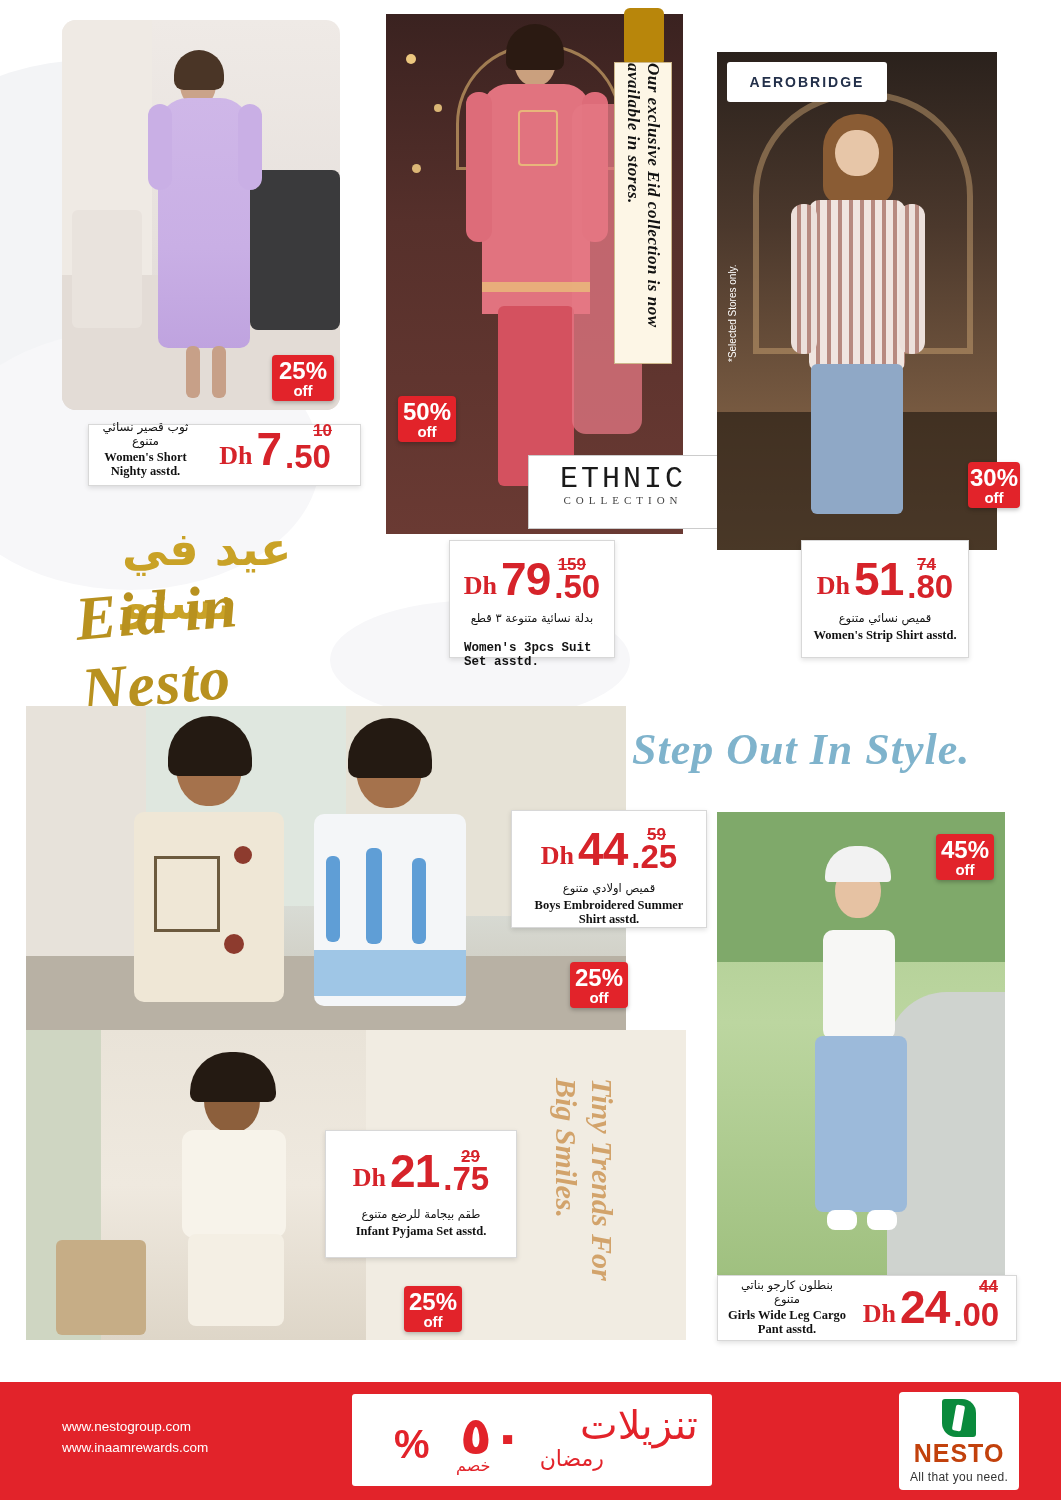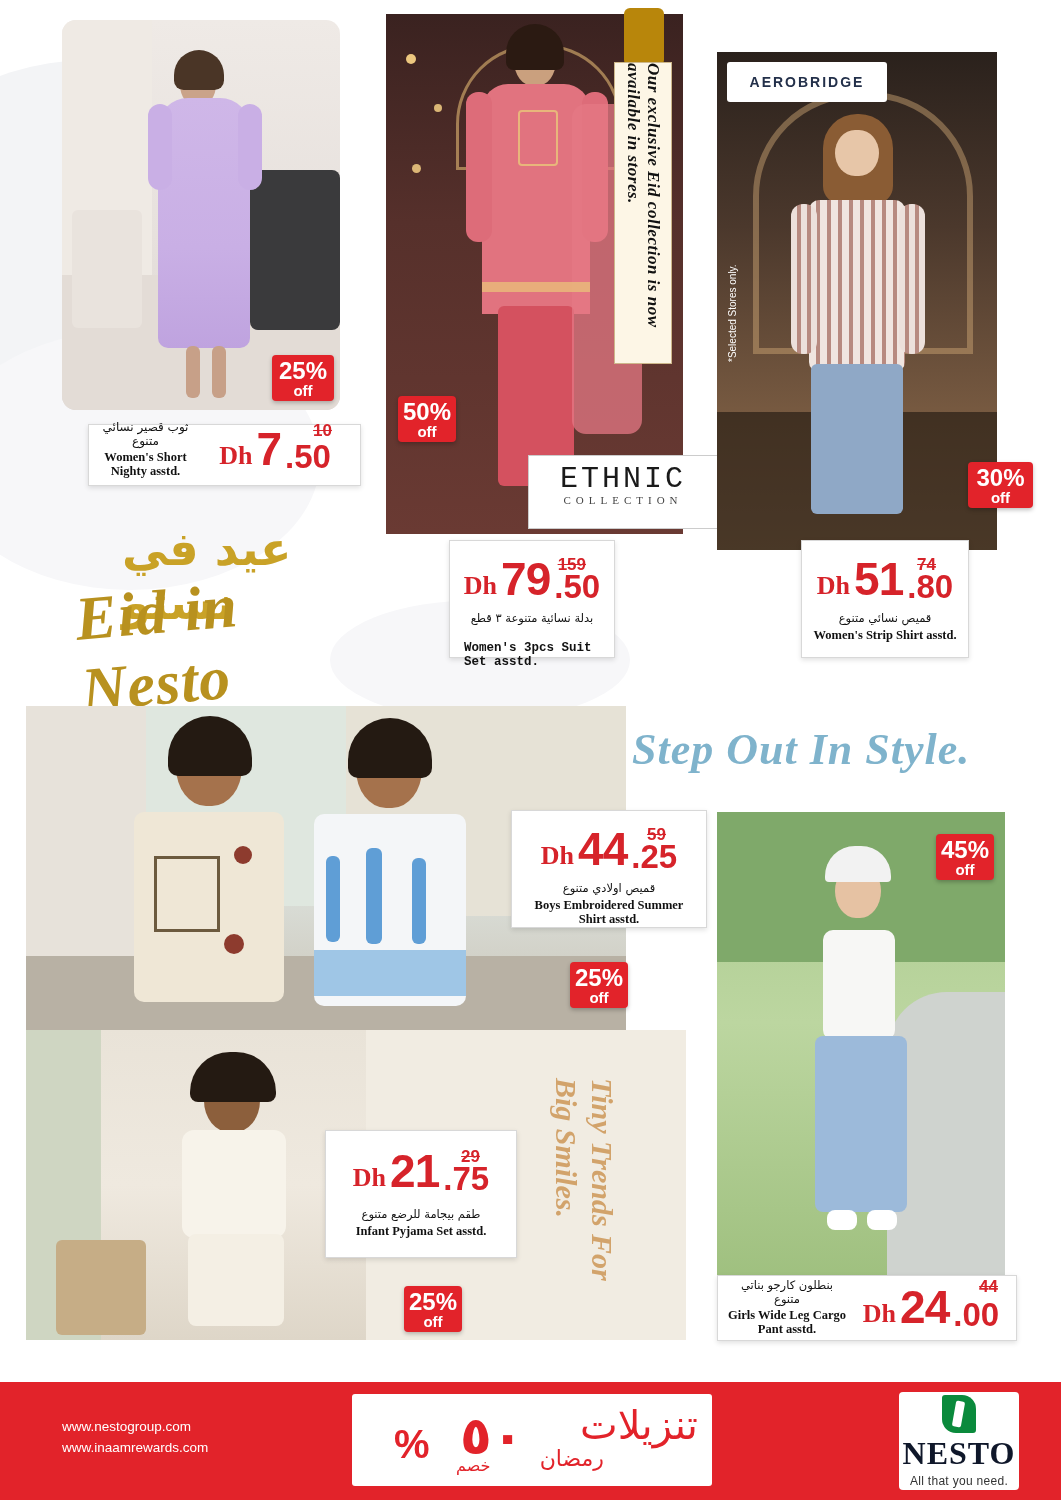--- a/index.html
+++ b/index.html
@@ -65,21 +65,21 @@
   .footer{position:absolute;left:0;bottom:0;width:1061px;height:118px;background:#e2232a;}
   .footer .links{position:absolute;left:62px;top:34px;color:#fff;font-size:13.5px;line-height:21px;}
   .footer .white-box{
     position:absolute;left:352px;top:12px;width:360px;height:92px;background:#fff;border-radius:3px;
     overflow:hidden;
   }
   .footer .nesto{
     position:absolute;right:42px;top:10px;width:120px;height:98px;background:#fff;border-radius:4px;
     display:flex;flex-direction:column;align-items:center;justify-content:center;
   }
-  .nesto-word{color:#0f172a;font-weight:bold;font-size:32px;letter-spacing:1px;font-family:Liberation Serif, serif;}
+  .nesto-word{color:#c2410c;font-weight:bold;font-size:25px;letter-spacing:1px;font-family:Liberation Sans, sans-serif;}
   .nesto-tag{color:#333;font-size:12px;letter-spacing:.3px;margin-top:2px;}
   .nesto-leaf{
     width:34px;height:38px;background:#0a8a3c;border-radius:3px 14px 3px 14px;position:relative;margin-bottom:2px;
   }
   .nesto-leaf:after{content:"";position:absolute;left:12px;top:6px;width:9px;height:26px;background:#fff;border-radius:2px;transform:rotate(10deg);}
 
   
   .script{
     font-family:"Liberation Serif", serif;font-style:italic;font-weight:bold;
   }
@@ -224,21 +224,21 @@
     <div class="abs" style="left:94px;top:312px;width:92px;height:150px;background:#8fa8c6;border-radius:6px;"></div>
   </div>
 
   <div class="small-note" style="left:727px;top:362px;transform:rotate(-90deg);transform-origin:left top;">*Selected Stores only.</div>
 
   <div class="abs" style="left:727px;top:62px;width:160px;height:40px;background:#fff;border-radius:3px;
               display:flex;align-items:center;justify-content:center;">
     <span style="font-size:14px;letter-spacing:2px;color:#23304a;font-weight:bold;">AEROBRIDGE</span>
   </div>
 
-  <div class="badge" style="left:968px;top:462px;width:65px;height:46px;">
+  <div class="badge" style="left:968px;top:462px;width:52px;height:46px;">
     <span class="pct">30%</span>
     <span class="off">off</span>
   </div>
 
   <div class="tag" style="left:801px;top:540px;width:168px;height:118px;">
     <div style="position:relative;height:52px;">
       <div class="was" style="right:22px;top:-2px;">74</div>
       <div class="price-row" style="margin-top:10px;">
         <span class="dh">Dh</span>
         <span class="big">51</span>

